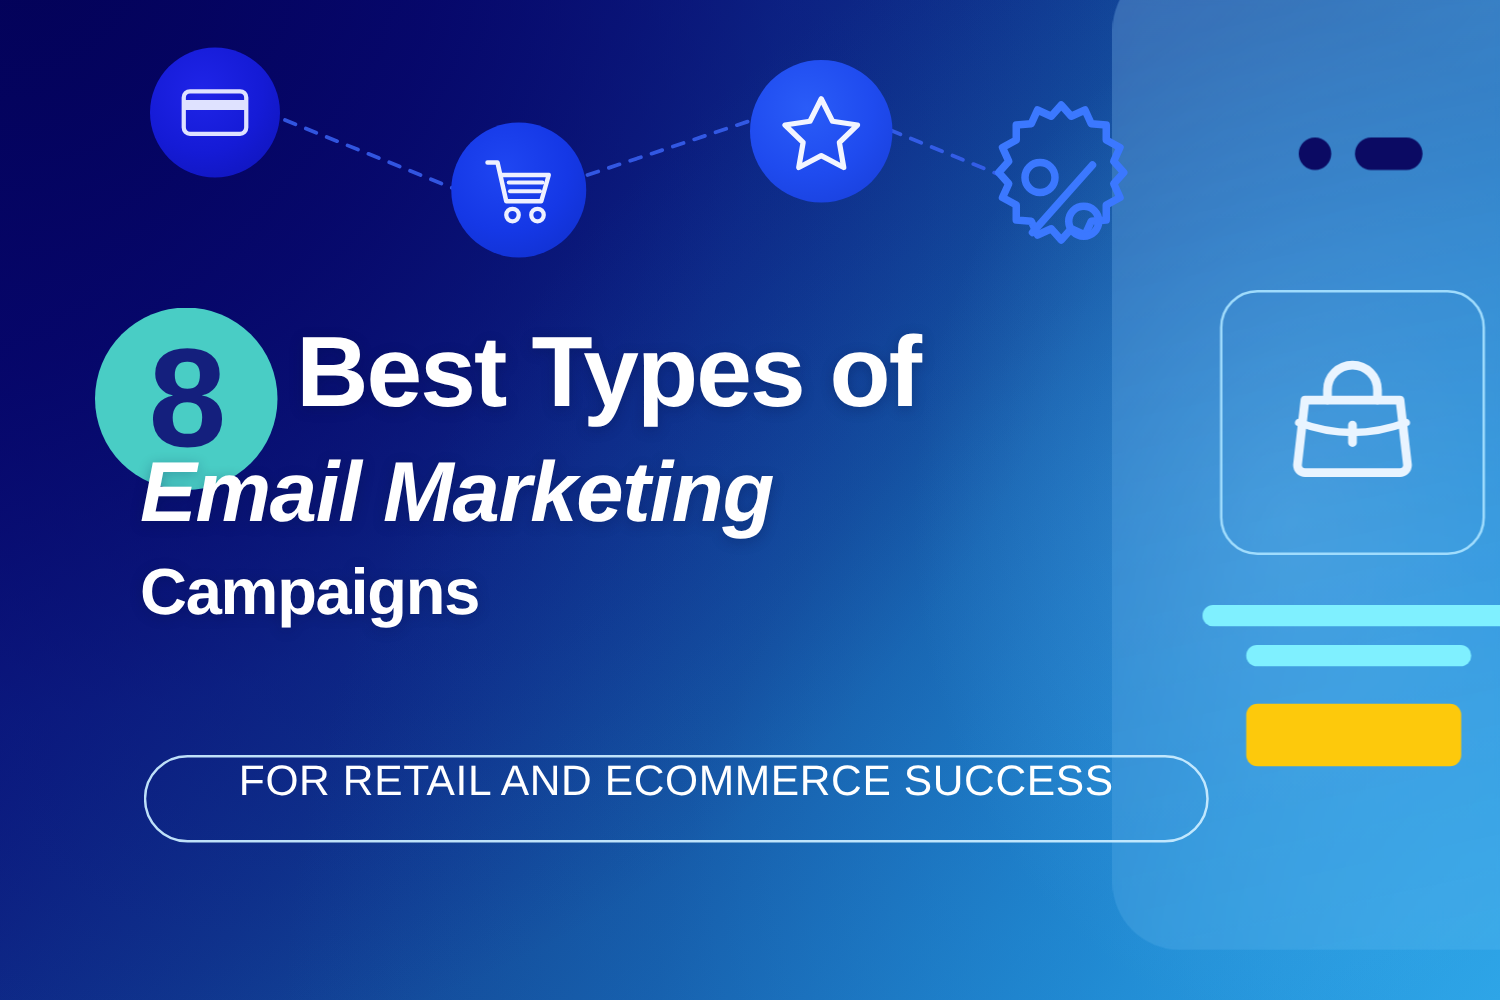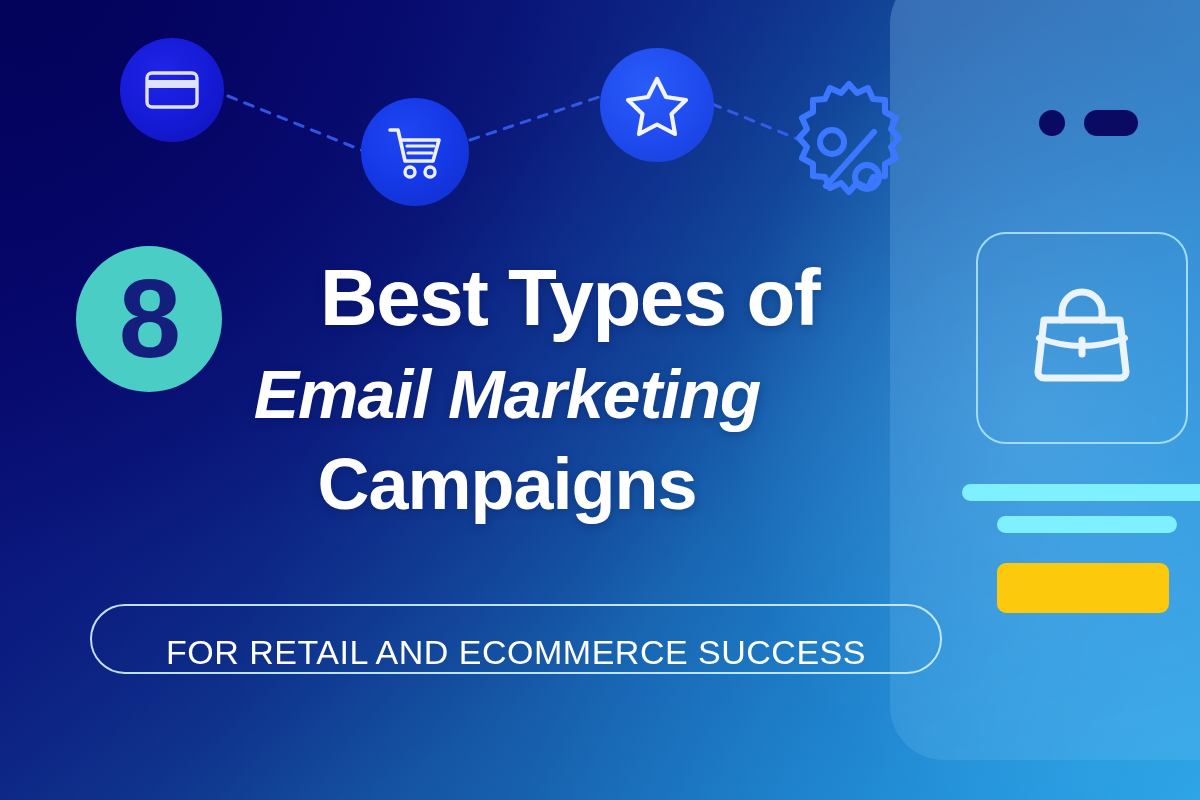--- a/index.html
+++ b/index.html
@@ -131,33 +131,32 @@
     line-height:1; letter-spacing:-2px;
   }
 
   .headline { position:absolute; left:112px; top:258px; width:790px; }
   .h-line {
     color:#ffffff;
     font-weight:bold;
     line-height:1.0;
     white-space:nowrap;
     text-shadow:0 2px 10px rgba(0,20,70,0.30);
-    text-align:center;
   }
   .h-line-1 { font-size:80px; letter-spacing:-1.5px; padding-left:125px; }
   .h-line-2 { font-size:68px; letter-spacing:-1px; font-style:italic; margin-top:22px; }
-  .h-line-3 { font-size:72px; letter-spacing:-1px; margin-top:20px; }
+  .h-line-3 { font-size:52px; letter-spacing:-1px; margin-top:20px; }
 
   
   .sub-pill {
-    position:absolute; left:90px; top:604px;
+    position:absolute; left:115px; top:604px;
     width:852px; height:70px;
     border:2px solid rgba(200,235,255,0.95);
     border-radius:35px;
-    display:flex; align-items:flex-end; justify-content:center;
+    display:flex; align-items:flex-start; justify-content:center;
   }
   .sub-pill span {
     color:#ffffff;
     font-size:34px;
     letter-spacing:0.5px;
     white-space:nowrap;
   }
 </style>
 </head>
 <body>

